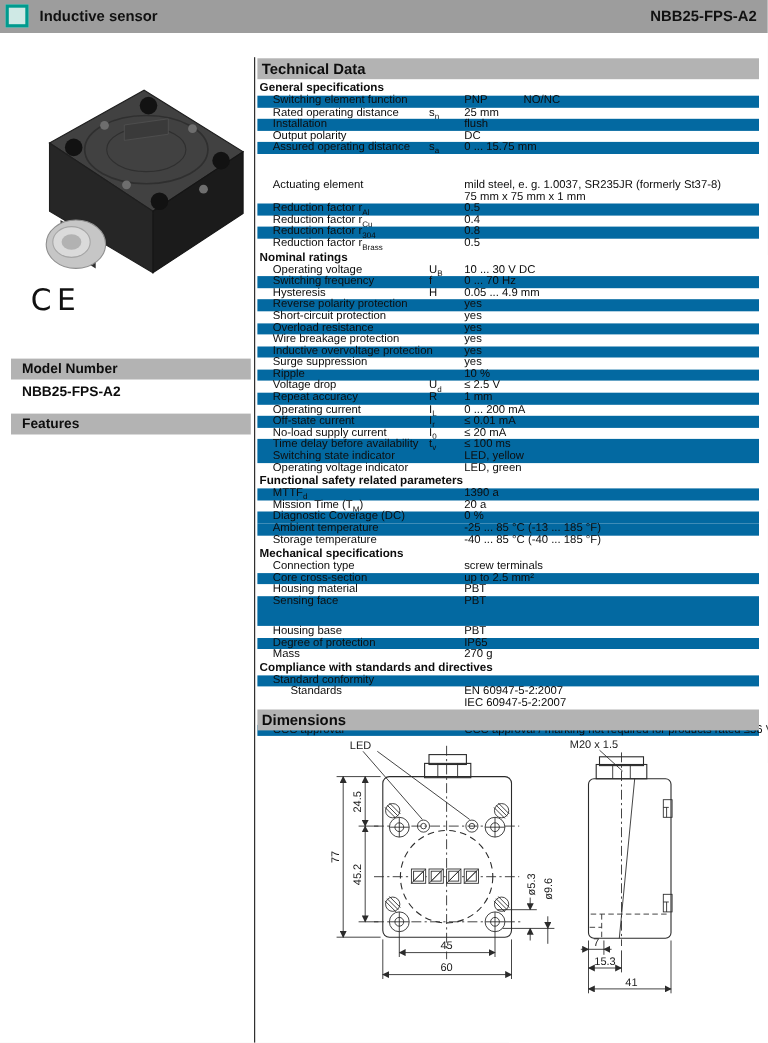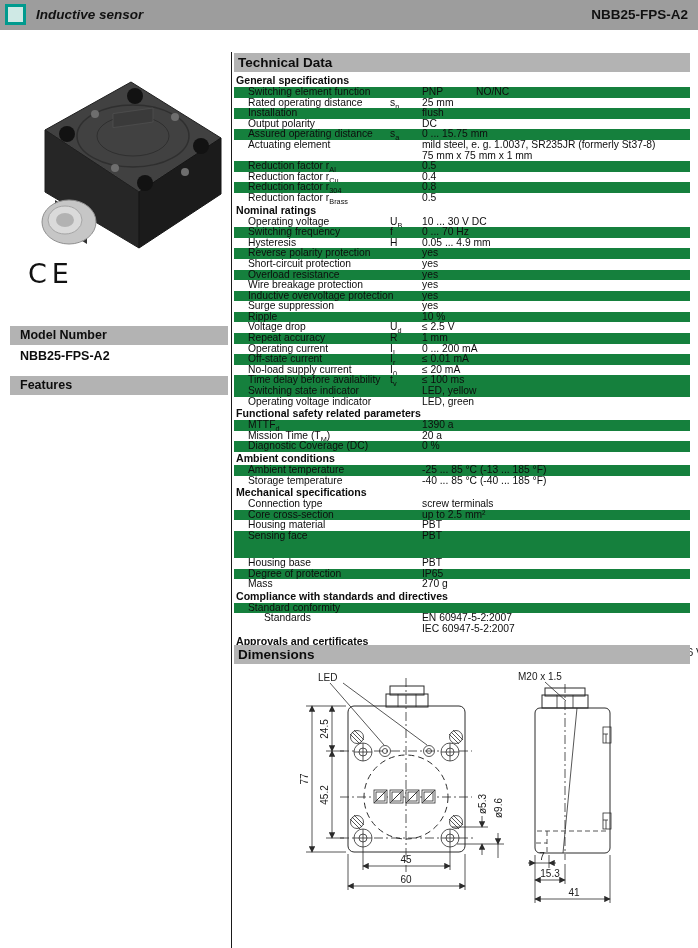--- a/index.html
+++ b/index.html
@@ -2,21 +2,21 @@
 <html><head>
 <meta charset="utf-8">
 <style>
   html,body{margin:0;padding:0;}
   body{background:#e9ebea;font-family:"Liberation Sans","DejaVu Sans",sans-serif;}
   .page{position:relative;width:698px;height:948px;background:#ffffff;overflow:hidden;}
 
   
   .hdrbar{position:absolute;left:0;top:0;width:698px;height:30px;background:#9d9d9d;}
   .hdr-icon{position:absolute;left:5px;top:4px;width:21px;height:21px;background:#cfe9e5;border:3px solid #009a8e;box-sizing:border-box;}
-  .hdr-title{position:absolute;left:36px;top:7px;font-size:13.5px;font-weight:bold;color:#111;font-style:italic;}
+  .hdr-title{position:absolute;left:36px;top:7px;font-size:13.5px;font-weight:bold;color:#111;}
   .hdr-product{position:absolute;right:10px;top:7px;font-size:13.5px;font-weight:bold;color:#111;}
 
   
   .photo{position:absolute;left:25px;top:52px;}
   .ce{position:absolute;left:28px;top:258px;font-size:27px;color:#111;letter-spacing:5px;font-family:"DejaVu Sans",sans-serif;}
   .sidebar-bar{position:absolute;left:10px;width:218px;height:19px;background:#b3b3b3;font-size:12.5px;font-weight:bold;color:#0d0d0d;line-height:19px;padding-left:10px;box-sizing:border-box;}
   .bar-model{top:326px;}
   .bar-features{top:376px;}
   .model-value{position:absolute;left:20px;top:349px;font-size:12.5px;font-weight:bold;color:#0d0d0d;}
   .features-list{position:absolute;left:20px;top:398px;width:200px;}
@@ -27,21 +27,21 @@
   .divider{position:absolute;left:231px;top:52px;width:1px;height:896px;background:#1a1a1a;}
 
   
   .main-bar{position:absolute;left:234px;width:456px;height:19px;background:#b3b3b3;font-size:13.5px;font-weight:bold;color:#0d0d0d;line-height:19px;padding-left:4px;box-sizing:border-box;}
   .bar-tech{top:53px;}
   .bar-dim{top:645px;}
 
   .tech-table{position:absolute;left:234px;top:74px;width:456px;}
   .thead{height:13px;line-height:13px;font-size:10.6px;font-weight:bold;color:#0d0d0d;padding-left:2px;}
   .trow{position:relative;width:456px;font-size:10.3px;color:#0d0d0d;}
-  .trow.shade{background:#15803d;}
+  .trow.shade{background:#0369a1;}
   .trow .lbl{position:absolute;left:14px;top:0;white-space:nowrap;}
   .trow .lbl.ind{left:30px;}
   .trow .sym{position:absolute;left:156px;top:0;}
   .trow .val{position:absolute;left:188px;top:0;white-space:nowrap;}
   .trow .val2{position:absolute;left:242px;top:0;white-space:nowrap;}
   .trow .vline{height:10.6px;line-height:10.6px;}
   .trow sub,.thead sub{font-size:7.3px;line-height:0;}
 
   
   .drawing{position:absolute;left:240px;top:668px;}
@@ -120,21 +120,21 @@
           <div class="vline">DC</div>
         </span>
       </div>
       <div class="trow shade" style="height: 10.6px; text-align: center;">
         <span class="lbl vline">Assured operating distance</span>
         <span class="sym vline">s<sub>a</sub></span>
         <span class="val">
           <div class="vline">0 ... 15.75 mm</div>
         </span>
       </div>
-      <div class="trow" style="height: 21.2px;">
+      <div class="trow" style="height: 21.2px; margin-top: 24px;">
         <span class="lbl vline">Actuating element</span>
         <span class="val">
           <div class="vline">mild steel, e. g. 1.0037, SR235JR (formerly St37-8)</div>
           <div class="vline">75 mm x 75 mm x 1 mm</div>
         </span>
       </div>
       <div class="trow shade" style="height: 10.6px;">
         <span class="lbl vline">Reduction factor r<sub>Al</sub></span>
         <span class="val">
           <div class="vline">0.5</div>
@@ -288,21 +288,20 @@
         <span class="val">
           <div class="vline">20 a</div>
         </span>
       </div>
       <div class="trow shade" style="height: 10.6px;">
         <span class="lbl vline">Diagnostic Coverage (DC)</span>
         <span class="val">
           <div class="vline">0 %</div>
         </span>
       </div>
-      <div class="thead">Ambient conditions</div>
       <div class="trow shade" style="height: 10.6px;">
         <span class="lbl vline">Ambient temperature</span>
         <span class="val">
           <div class="vline">-25 ... 85 °C (-13 ... 185 °F)</div>
         </span>
       </div>
       <div class="trow" style="height: 10.6px;">
         <span class="lbl vline">Storage temperature</span>
         <span class="val">
           <div class="vline">-40 ... 85 °C (-40 ... 185 °F)</div>

